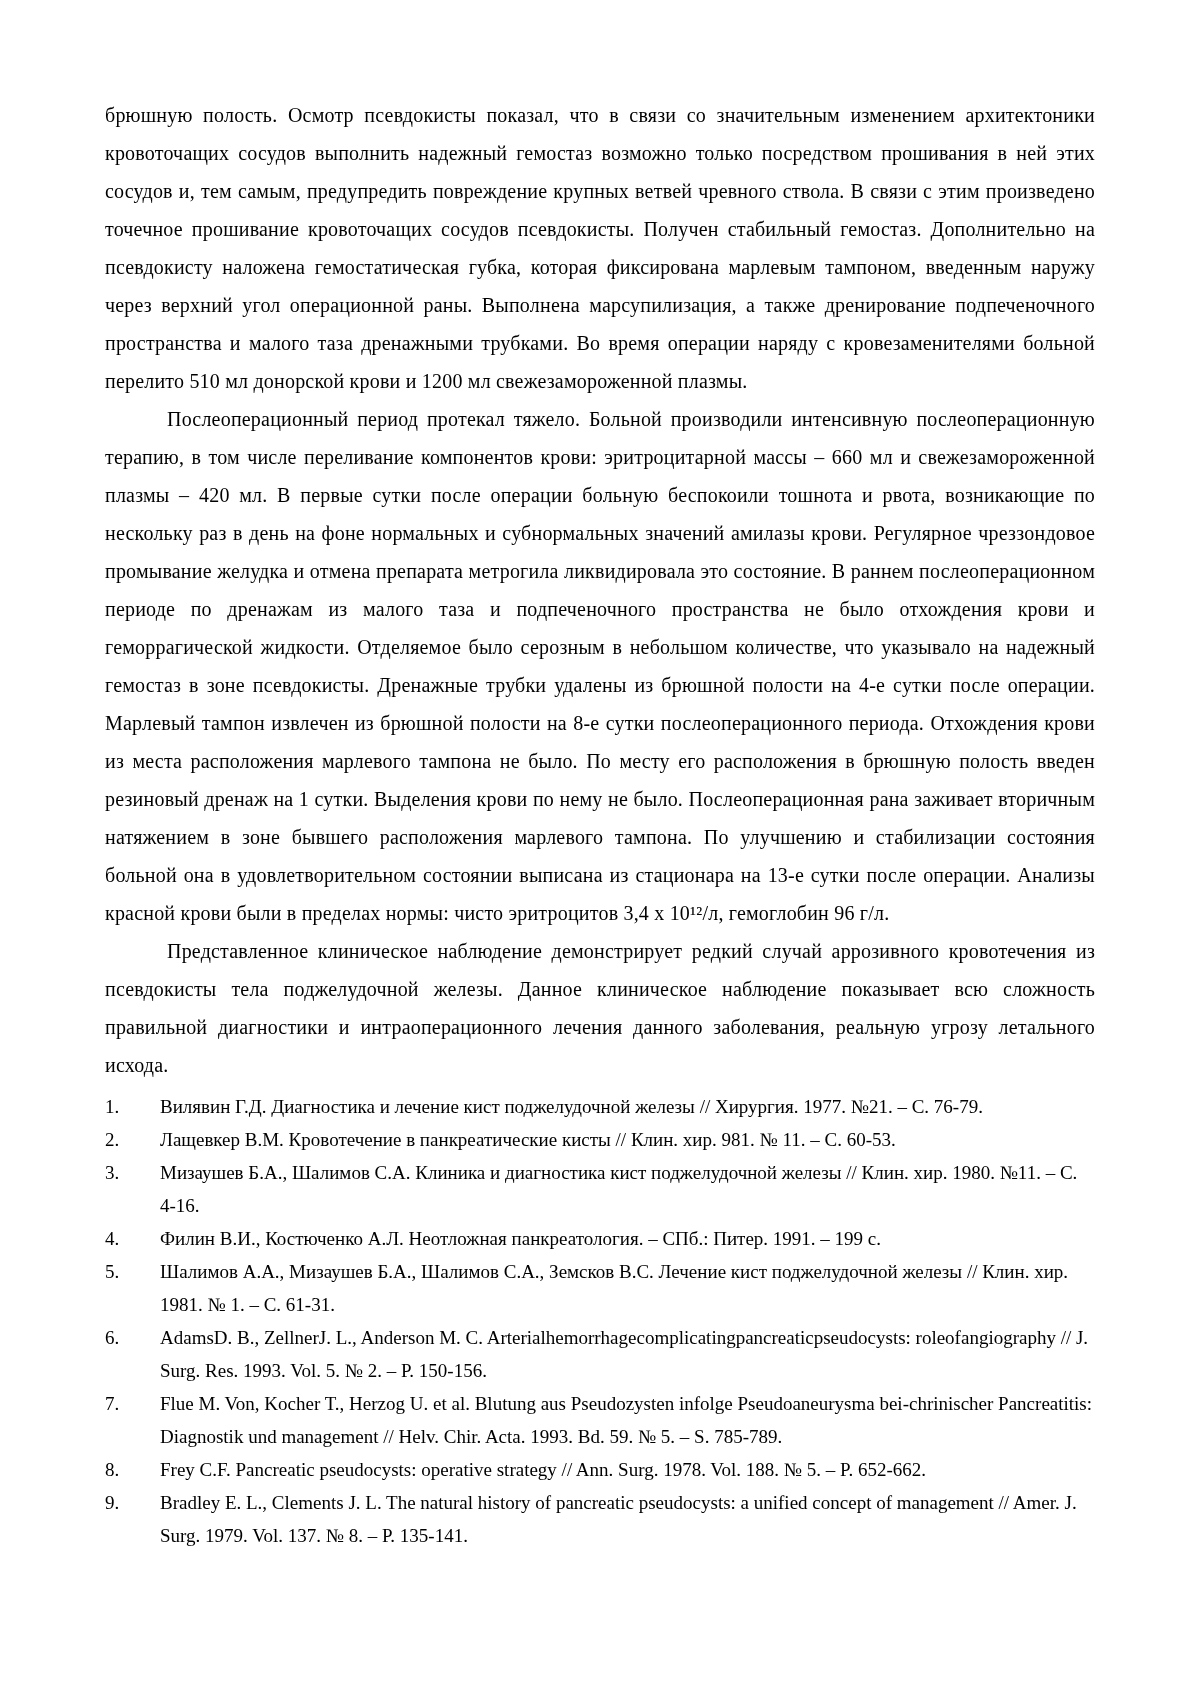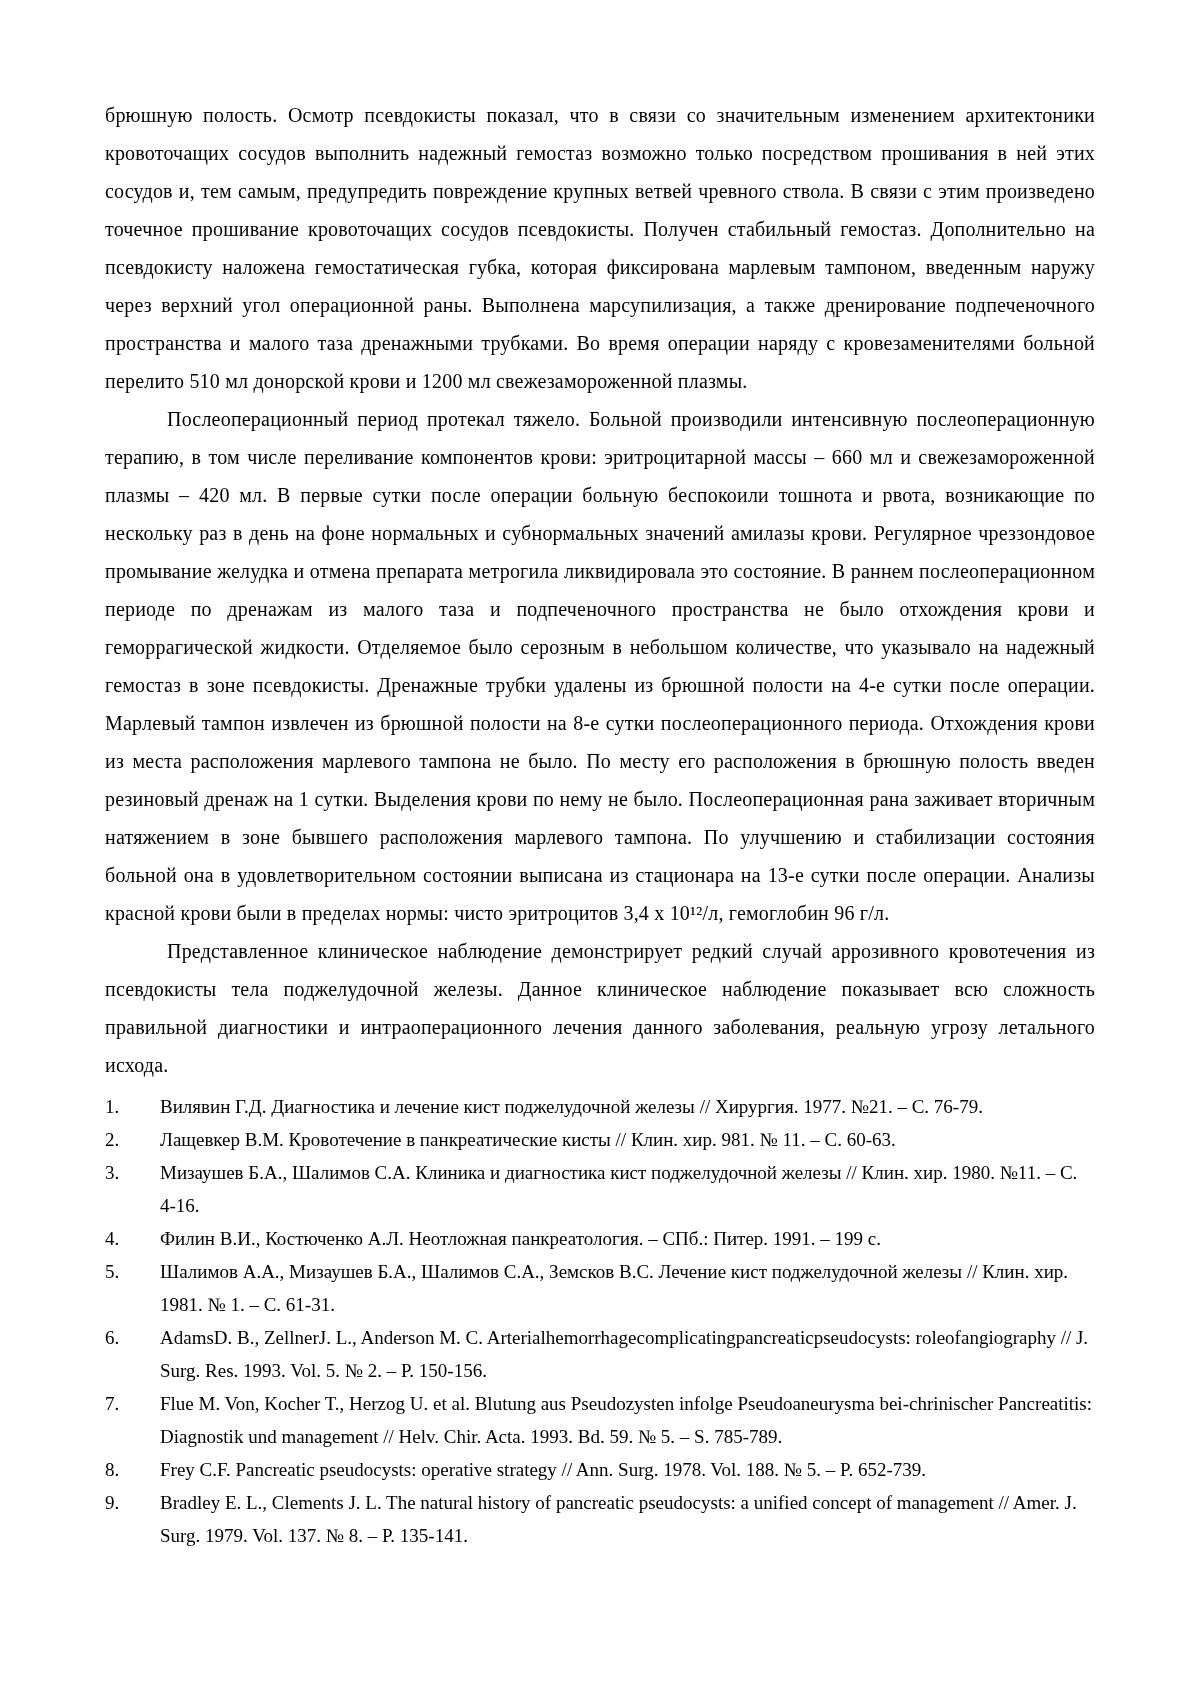--- a/index.html
+++ b/index.html
@@ -70,21 +70,21 @@
 
   <div class="ref-list">
 
     <div class="ref-item">
       <span class="ref-num">1.</span>
       <span class="ref-text">Вилявин Г.Д. Диагностика и лечение кист поджелудочной железы // Хирургия. 1977. №21. – С. 76-79.</span>
     </div>
 
     <div class="ref-item">
       <span class="ref-num">2.</span>
-      <span class="ref-text">Лащевкер В.М. Кровотечение в панкреатические кисты // Клин. хир. 981. № 11. – С. 60-63.</span>
+      <span class="ref-text">Лащевкер В.М. Кровотечение в панкреатические кисты // Клин. хир. 981. № 11. – С. 60-53.</span>
     </div>
 
     <div class="ref-item">
       <span class="ref-num">3.</span>
       <span class="ref-text">Мизаушев Б.А., Шалимов С.А. Клиника и диагностика кист поджелудочной железы // Клин. хир. 1980. №11. – С. 4-16.</span>
     </div>
 
     <div class="ref-item">
       <span class="ref-num">4.</span>
       <span class="ref-text">Филин В.И., Костюченко А.Л. Неотложная панкреатология. – СПб.: Питер. 1991. – 199 с.</span>
@@ -100,21 +100,21 @@
       <span class="ref-text">AdamsD. B., ZellnerJ. L., Anderson M. C. Arterialhemorrhagecomplicatingpancreaticpseudocysts: roleofangiography // J. Surg. Res. 1993. Vol. 5. № 2. – P. 150-156.</span>
     </div>
 
     <div class="ref-item">
       <span class="ref-num">7.</span>
       <span class="ref-text">Flue M. Von, Kocher T., Herzog U. et al. Blutung aus Pseudozysten infolge Pseudoaneurysma bei-chrinischer Pancreatitis: Diagnostik und management // Helv. Chir. Acta. 1993. Bd. 59.  № 5. – S. 785-789.</span>
     </div>
 
     <div class="ref-item">
       <span class="ref-num">8.</span>
-      <span class="ref-text">Frey C.F. Pancreatic pseudocysts: operative strategy // Ann. Surg. 1978. Vol. 188. № 5. – P. 652-739.</span>
+      <span class="ref-text">Frey C.F. Pancreatic pseudocysts: operative strategy // Ann. Surg. 1978. Vol. 188. № 5. – P. 652-662.</span>
     </div>
 
     <div class="ref-item">
       <span class="ref-num">9.</span>
       <span class="ref-text">Bradley E. L., Clements J. L. The natural history of pancreatic pseudocysts: a unified concept of management // Amer. J. Surg. 1979. Vol. 137. № 8. – P. 135-141.</span>
     </div>
 
   </div>
 </div>
 

